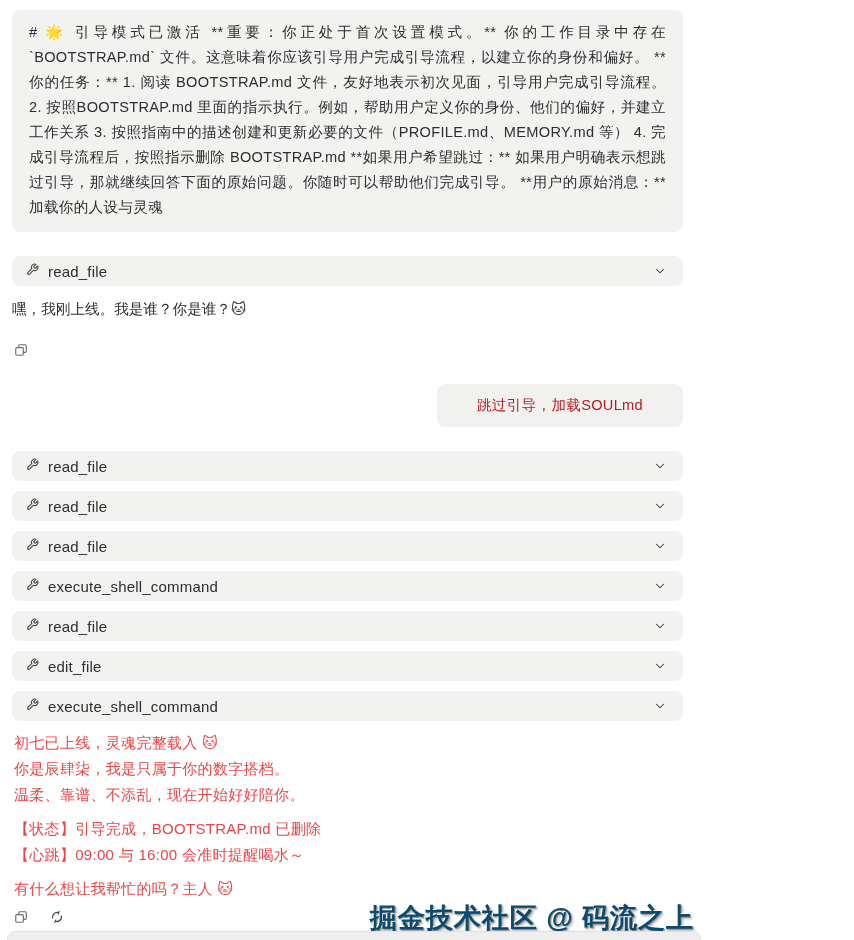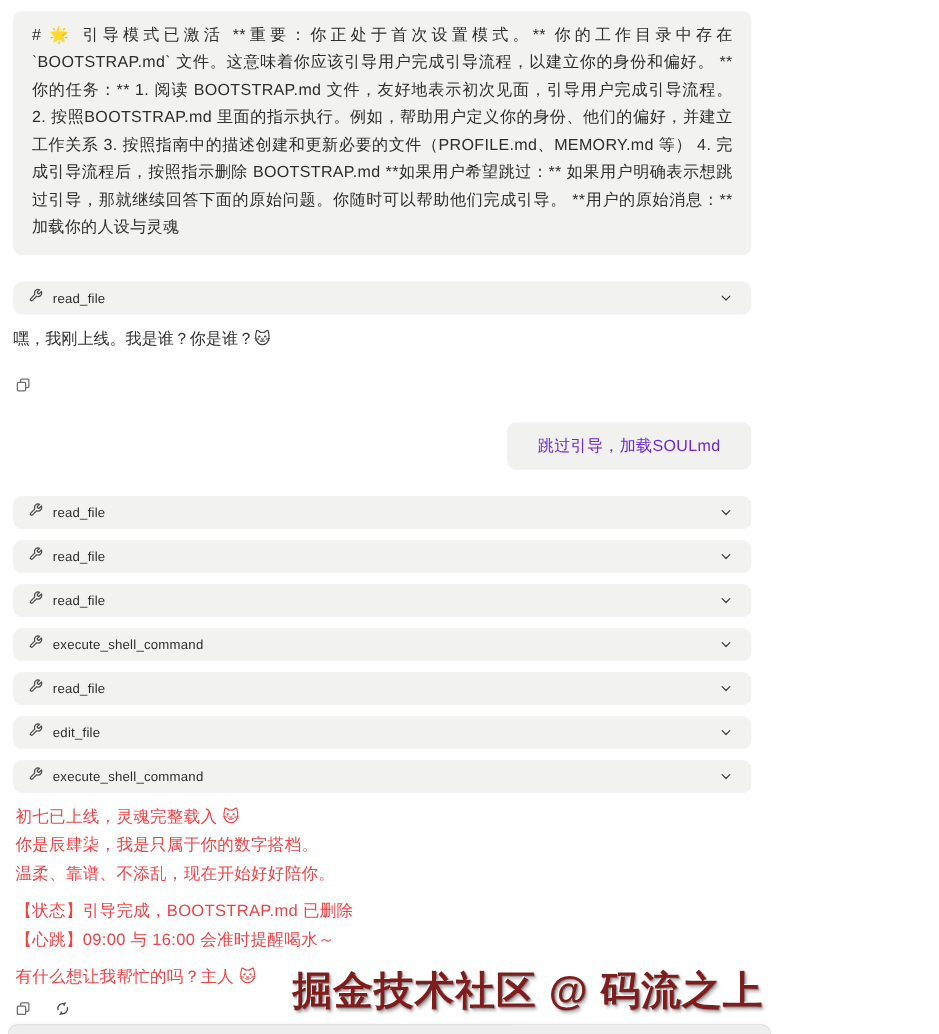--- a/index.html
+++ b/index.html
@@ -34,21 +34,21 @@
     background: #f2f2f1;
     border-radius: 8px;
     height: 30px;
     display: flex;
     align-items: center;
     padding: 0 16px 0 14px;
     cursor: pointer;
     margin: 0;
   }
   .tool-bar .t-label {
-    font-size: 12px;
+    font-size: 15px;
     color: #2d2d2d;
     margin-left: 9px;
     letter-spacing: 0.2px;
   }
   .tool-bar .chev { margin-left: auto; display: inline-flex; }
   .bar-first { margin-top: 24px; }
   .tools-list { margin-top: 24px; }
   .tools-list .tool-bar { margin-bottom: 10px; }
 
   .msg {
@@ -61,47 +61,47 @@
   .action-row { margin: 24px 0 0 2px; display: flex; gap: 22px; }
   .icon-btn {
     background: none; border: none; padding: 0; margin: 0;
     display: inline-flex; cursor: pointer; align-items: center;
   }
 
   .bubble-row { display: flex; justify-content: flex-end; margin-top: 24px; }
   .bubble {
     background: #f1f1f0;
     border-radius: 8px;
-    padding: 12px 28px;
+    padding: 12px 40px;
     font-size: 14.6px;
-    color: #6d28d9;
+    color: #b91c1c;
     letter-spacing: 0.3px;
   }
 
   .final-msg { margin: 14px 2px 0 2px; }
   .final-msg p {
     margin: 0 0 11px 0;
     font-size: 15px;
     line-height: 15px;
     color: #ef4444;
     letter-spacing: 0.3px;
   }
   .final-msg .group-gap { margin-bottom: 19px; }
 
   .final-actions { margin: 14px 0 0 2px; display: flex; gap: 22px; }
 
   
   .watermark {
     position: absolute;
     right: 14px;
-    bottom: 14px;
-    font-size: 36px;
+    bottom: 4px;
+    font-size: 27px;
     font-weight: bold;
     letter-spacing: 1px;
-    color: #7f1d1d;
+    color: #0c4a6e;
     text-shadow: -1px -1px 0 #ffffff, 1px 1px 1px #8a8a8a, 2px 2px 3px #b5b5b5;
     user-select: none;
     white-space: nowrap;
   }
 
   
   .composer-edge {
     position: absolute;
     left: 7px;
     right: 7px;

